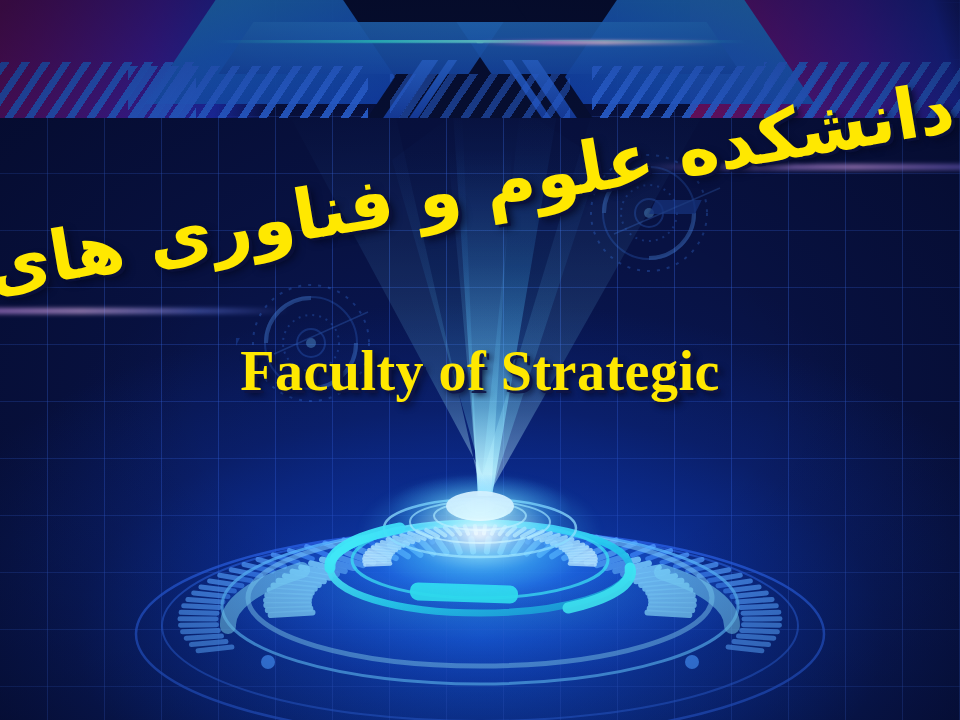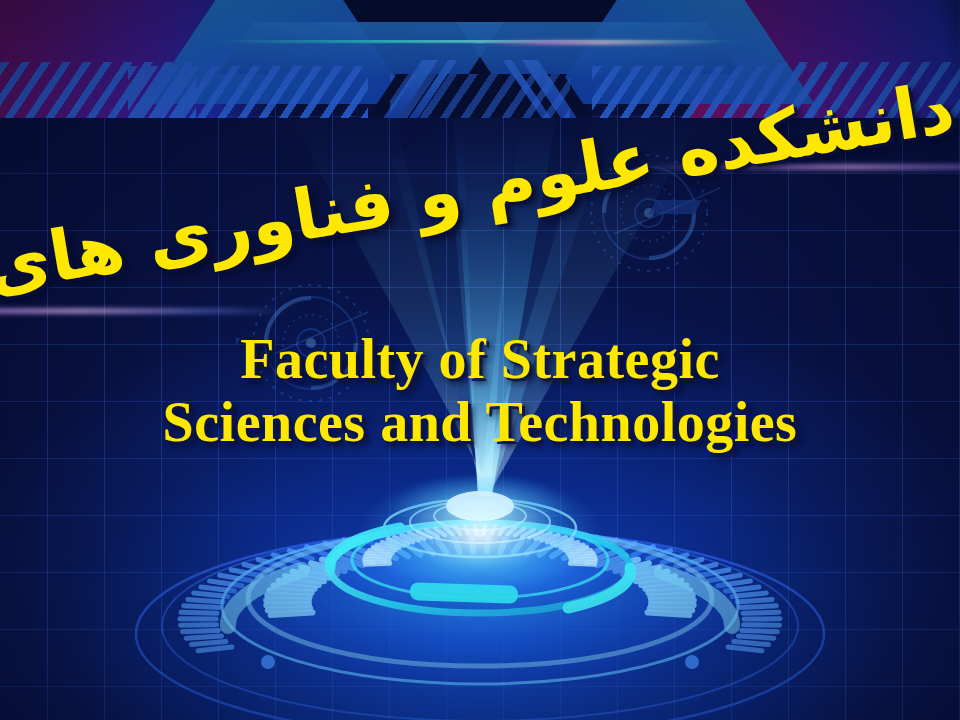--- a/index.html
+++ b/index.html
@@ -250,21 +250,21 @@
     white-space: nowrap;
     transform: rotate(-9.5deg);
     text-shadow:
       3px 3px 0 rgba(10,16,60,0.85),
       5px 5px 7px rgba(4,8,34,0.75);
     letter-spacing: -1px;
   }
   .en-title {
     position: absolute;
     left: 0; right: 0;
-    top: 328px;
+    top: 340px;
     text-align: center;
     color: #ffe800;
     font-family: "Liberation Serif", "DejaVu Serif", serif;
     font-weight: 700;
     font-size: 56px;
     line-height: 1.12;
     letter-spacing: 0.5px;
     text-shadow:
       3px 3px 0 rgba(14,20,70,0.9),
       5px 5px 6px rgba(4,8,34,0.8);
@@ -568,17 +568,16 @@
     <div class="hud-glow"></div>
   </div>
 
   <div class="bg-vignette"></div>
 
   <div class="titles">
     <div class="fa-title">دانشکده علوم و فناوری های راهبردی</div>
 
     <div class="en-title">
       <span class="line">Faculty of Strategic</span>
-      <span class="line">Sciences and Technologies</span>
     </div>
   </div>
 
 </div>
 
 </body></html>

